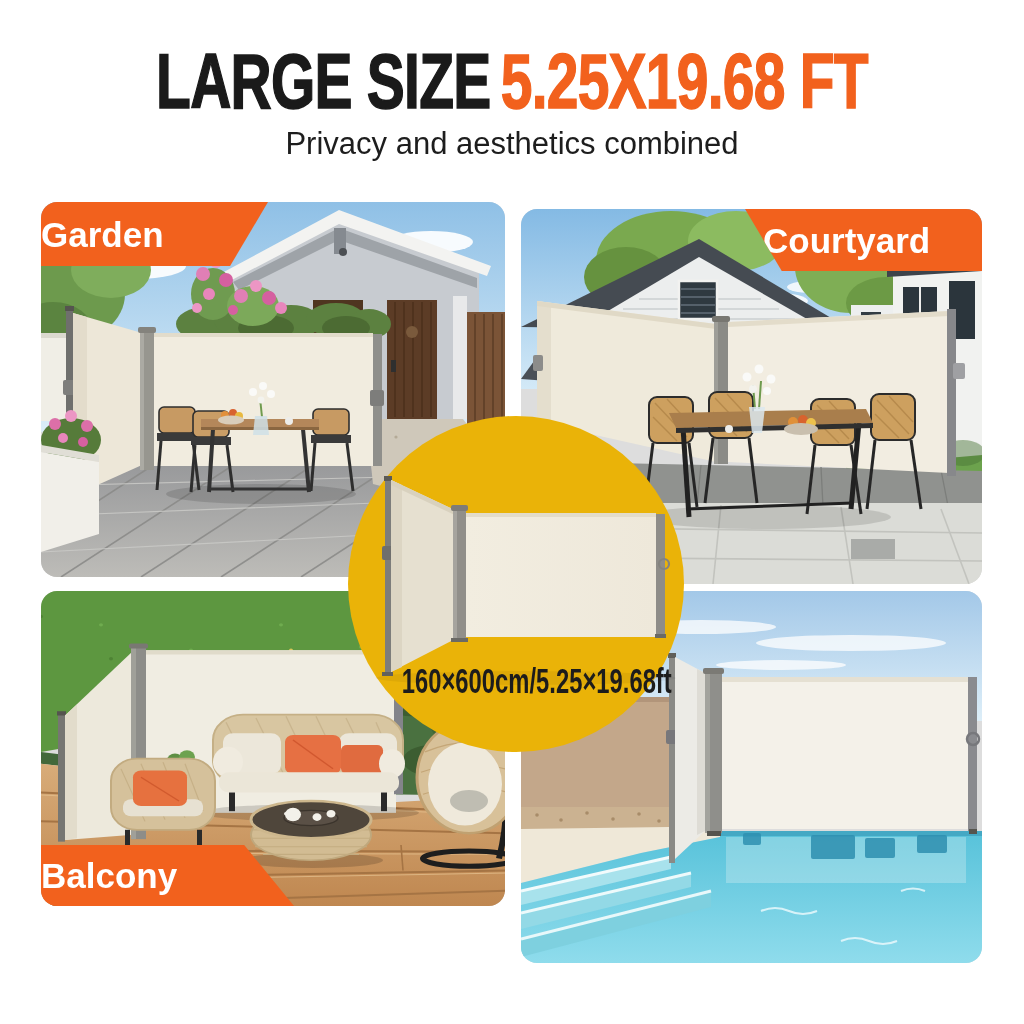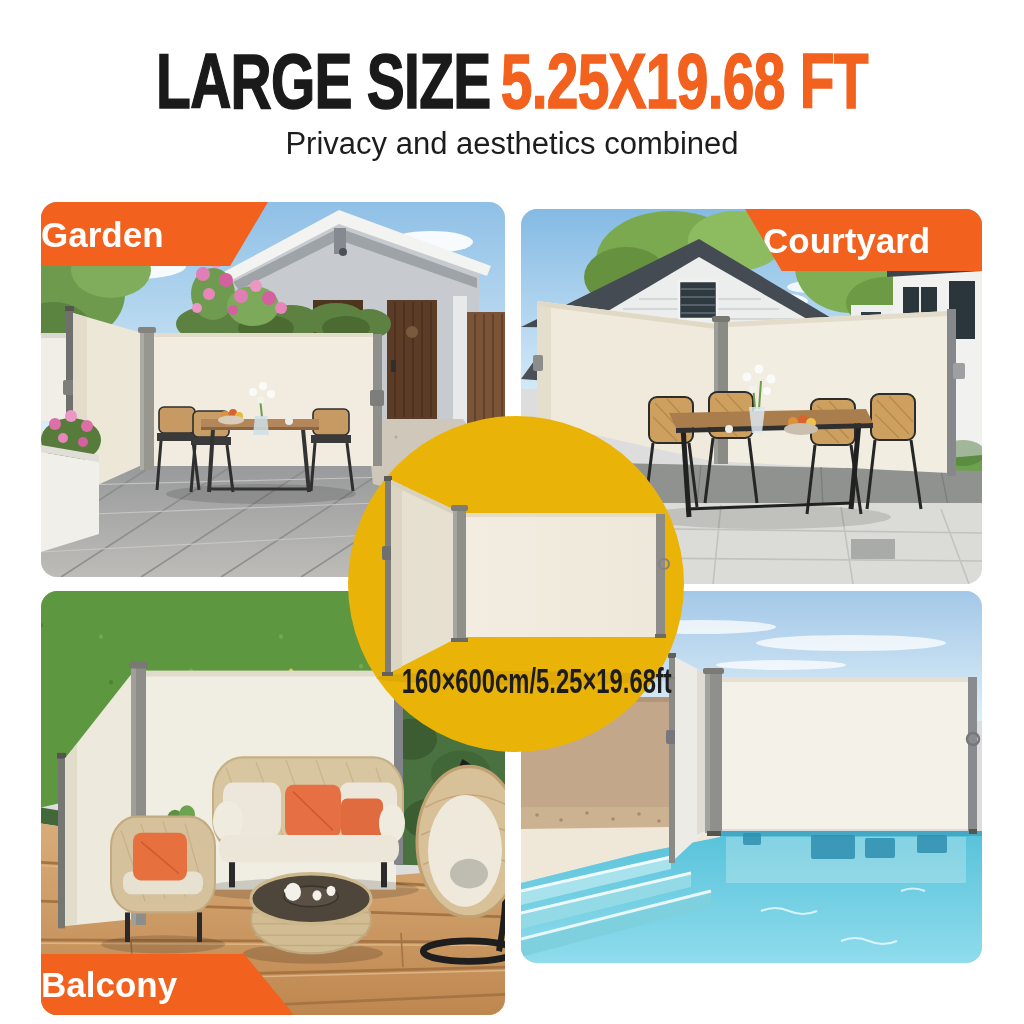--- a/index.html
+++ b/index.html
@@ -23,21 +23,21 @@
   .hero .black{color:var(--ink);margin-right:14px;}
   .hero .orange{color:var(--accent);-webkit-text-stroke:1.5px var(--accent);}
   .subtitle{
     position:absolute;top:126px;left:0;width:1024px;text-align:center;
     font-size:31px;color:#1d1d1d;font-weight:400;
   }
   
   .photo{position:absolute;border-radius:16px;overflow:hidden;background:#ddd;}
   #p-garden   {left:41px; top:202px; width:464px; height:375px;}
   #p-courtyard{left:521px;top:202px; width:461px; height:375px;margin-top:7px;}
-  #p-balcony  {left:41px; top:591px; width:464px; height:424px;}
+  #p-balcony  {left:41px; top:591px; width:464px; height:315px;}
   #p-pool     {left:521px;top:591px; width:461px; height:372px;}
   .photo svg{display:block;width:100%;height:100%;}
   
   .ribbon{
     position:absolute;background:var(--accent);color:#fff;font-weight:700;
     font-size:35px;display:flex;align-items:center;justify-content:flex-start;
     line-height:1;
   }
   #r-garden   {left:0;top:0;width:209px;height:64px;clip-path:polygon(0 0,100% 0,83.3% 100%,0 100%);padding-right:18px;}
   #r-courtyard{right:0;top:0;width:219px;height:62px;clip-path:polygon(0 0,100% 0,100% 100%,15.5% 100%);padding-left:18px;}

